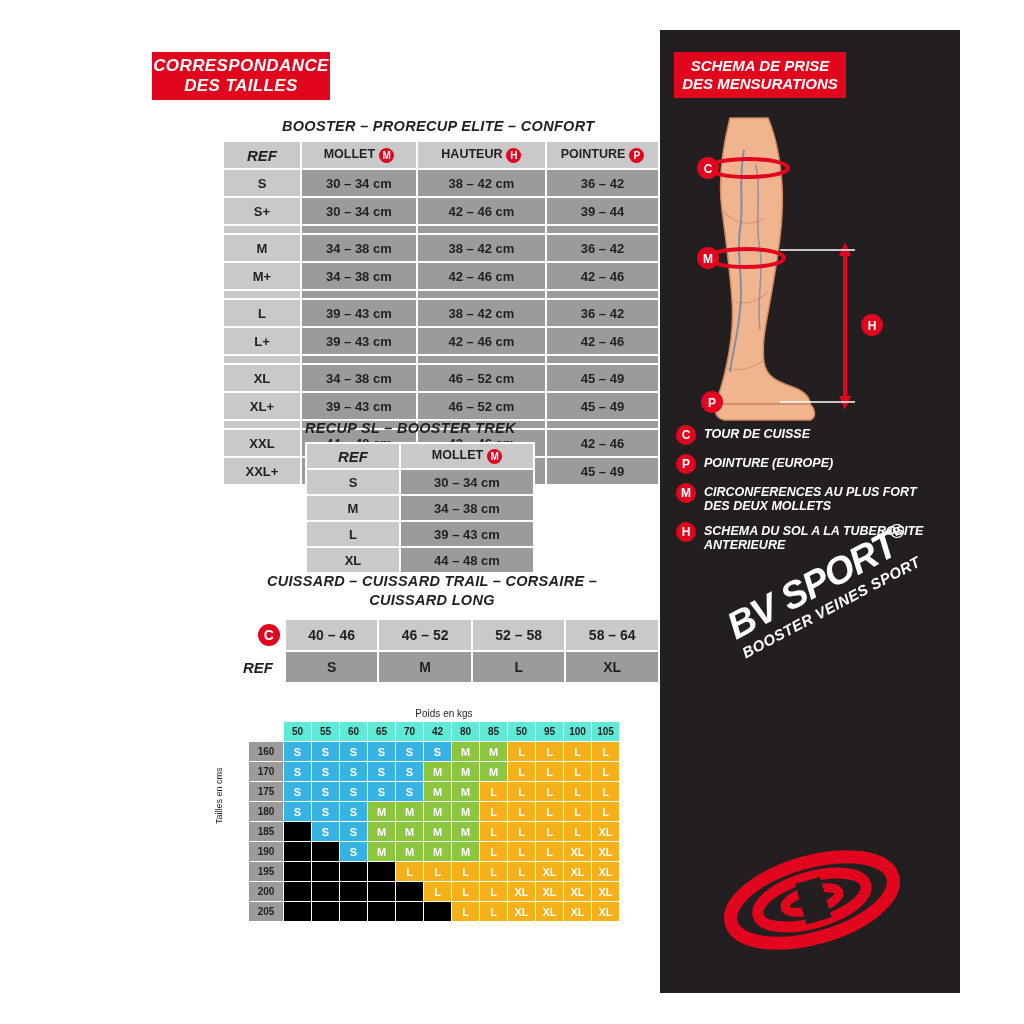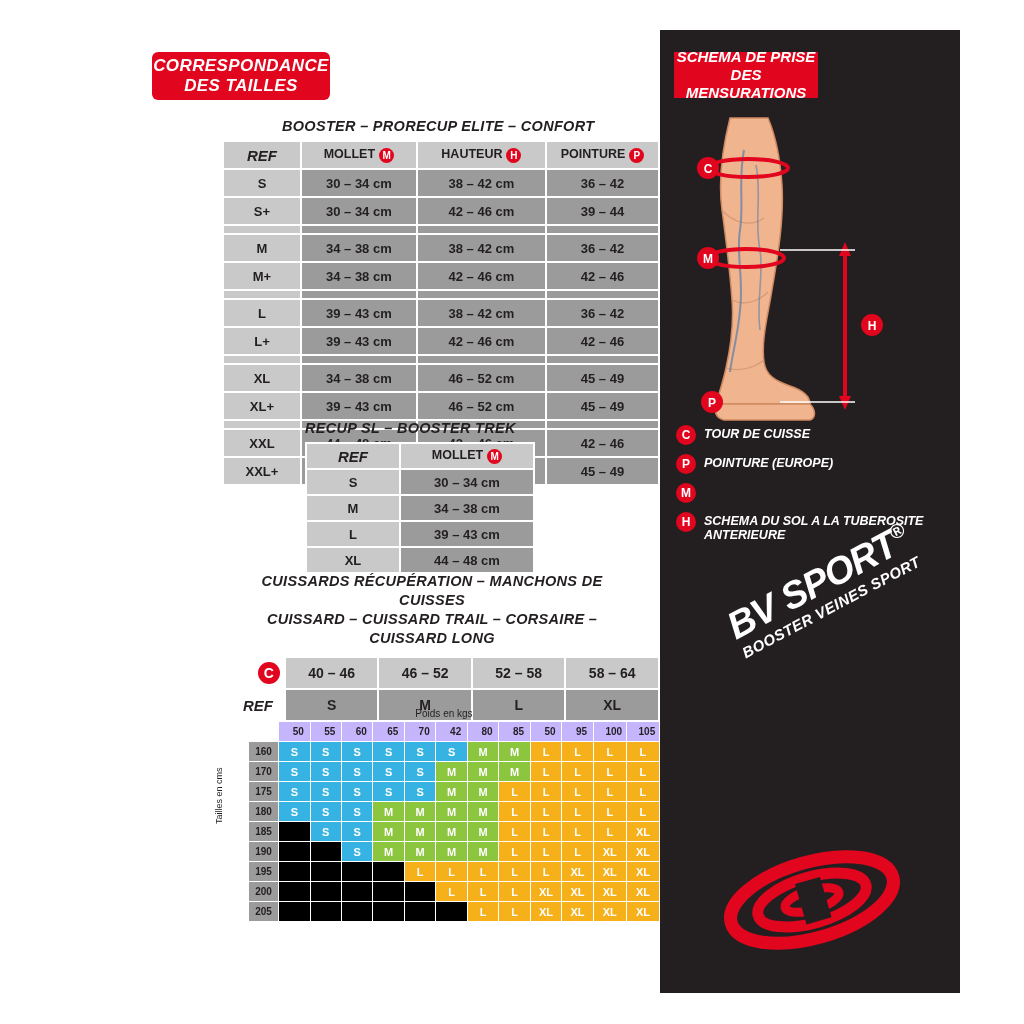--- a/index.html
+++ b/index.html
@@ -14,21 +14,20 @@
 
   
   .left{position:absolute;left:0;top:0;width:660px;height:1024px;}
 
   .title-badge{
     position:absolute;left:152px;top:52px;width:178px;height:48px;
     background:#e1051e;color:#fff;
     display:flex;flex-direction:column;align-items:center;justify-content:center;
     font-style:italic;font-weight:bold;font-size:17px;line-height:20px;
     letter-spacing:.4px;
-    border-radius:6px;
   }
   .title-badge span{display:block;text-align:center;}
 
   .sec-title{
     font-style:italic;font-weight:bold;color:#231f20;
     letter-spacing:.3px;
   }
 
   
   table.grid{border-collapse:collapse;}
@@ -90,36 +89,36 @@
     position:absolute;left:-8px;top:118px;
     transform:rotate(-90deg);transform-origin:left top;
     font-size:9px;color:#231f20;white-space:nowrap;
   }
   table.tshirt{border-collapse:collapse;margin-top:2px;margin-left:26px;}
   table.tshirt td{
     width:27px;height:19px;border:1px solid #ffffff;
     text-align:center;font-size:11px;font-weight:bold;color:#fff;
     padding:0;
   }
-  table.tshirt td.hdr{background:#c4b5fd;color:#231f20;font-size:10px;padding-left:8px;}
+  table.tshirt td.hdr{background:#5eead4;color:#231f20;font-size:10px;}
   table.tshirt td.rowhdr{background:#9b9b9b;color:#231f20;font-size:10px;width:34px;}
   table.tshirt td.corner{background:transparent;border:none;}
   td.cS{background:#36b3e2;}
   td.cM{background:#8cc63f;}
   td.cL{background:#f5b01a;}
   td.cXL{background:#f5b01a;}
   td.cK{background:#000000;}
 
   
   .right{
     position:absolute;left:660px;top:30px;width:300px;height:963px;
     background:#231f20;
   }
   .right-badge{
-    position:absolute;left:14px;top:22px;width:144px;height:46px;
+    position:absolute;left:14px;top:22px;width:172px;height:46px;
     background:#e1051e;color:#fff;
     display:flex;flex-direction:column;align-items:center;justify-content:center;
     font-style:italic;font-weight:bold;font-size:15px;line-height:18px;
     text-align:center;
   }
   .leg-wrap{position:absolute;left:0;top:80px;width:300px;height:330px;}
   .legend{position:absolute;left:16px;top:395px;width:268px;}
   .legend-row{display:flex;align-items:flex-start;margin-bottom:9px;}
   .legend-dot{
     flex:0 0 auto;width:20px;height:20px;border-radius:50%;
@@ -288,21 +287,20 @@
         <tr>
           <td class="light ref">XL</td>
           <td class="c1">44 – 48 cm</td>
         </tr>
       </tbody>
         </table>
     </div>
 
     <div id="t3-wrap">
       <div id="t3-title" class="sec-title">
-        <div>CUISSARDS RÉCUPÉRATION – MANCHONS DE CUISSES</div>
         <div>CUISSARD – CUISSARD TRAIL – CORSAIRE – CUISSARD LONG</div>
       </div>
       <table class="grid" id="t3">
         <tbody>
             <tr>
           <td class="cdot"><span class="bigdot">C</span></td>
           <td class="light">40 – 46</td>
           <td class="light">46 – 52</td>
           <td class="light">52 – 58</td>
           <td class="light">58 – 64</td>
@@ -526,20 +524,21 @@
       <div class="legend-row">
         <div class="legend-dot">C</div>
         <div class="legend-txt">TOUR DE CUISSE</div>
       </div>
       <div class="legend-row">
         <div class="legend-dot">P</div>
         <div class="legend-txt">POINTURE (EUROPE)</div>
       </div>
       <div class="legend-row">
         <div class="legend-dot">M</div>
+        <div class="legend-txt">CIRCONFERENCES AU PLUS FORT DES DEUX MOLLETS</div>
       </div>
       <div class="legend-row">
         <div class="legend-dot">H</div>
         <div class="legend-txt">SCHEMA DU SOL A LA TUBEROSITE ANTERIEURE</div>
       </div>
     </div>
 
     <div class="brand">
       <div class="brand-inner">
         <div class="brand-main"><span>BV SPORT</span><span class="reg">®</span></div>

